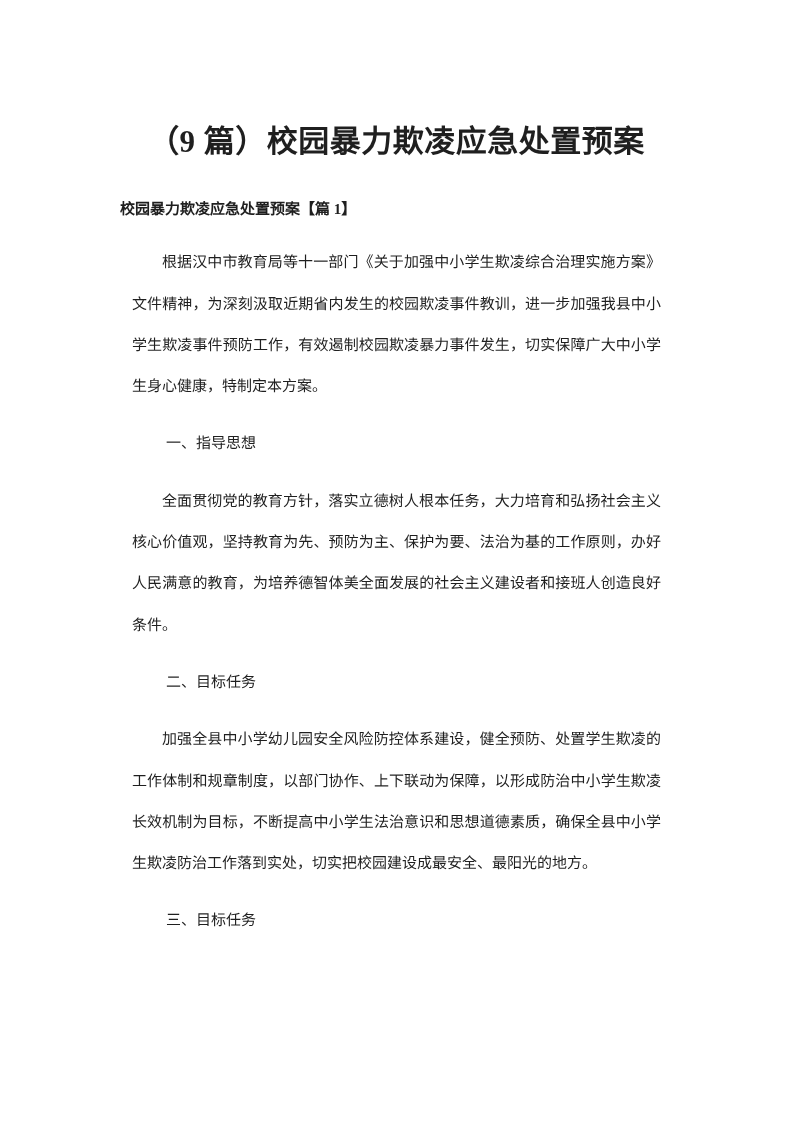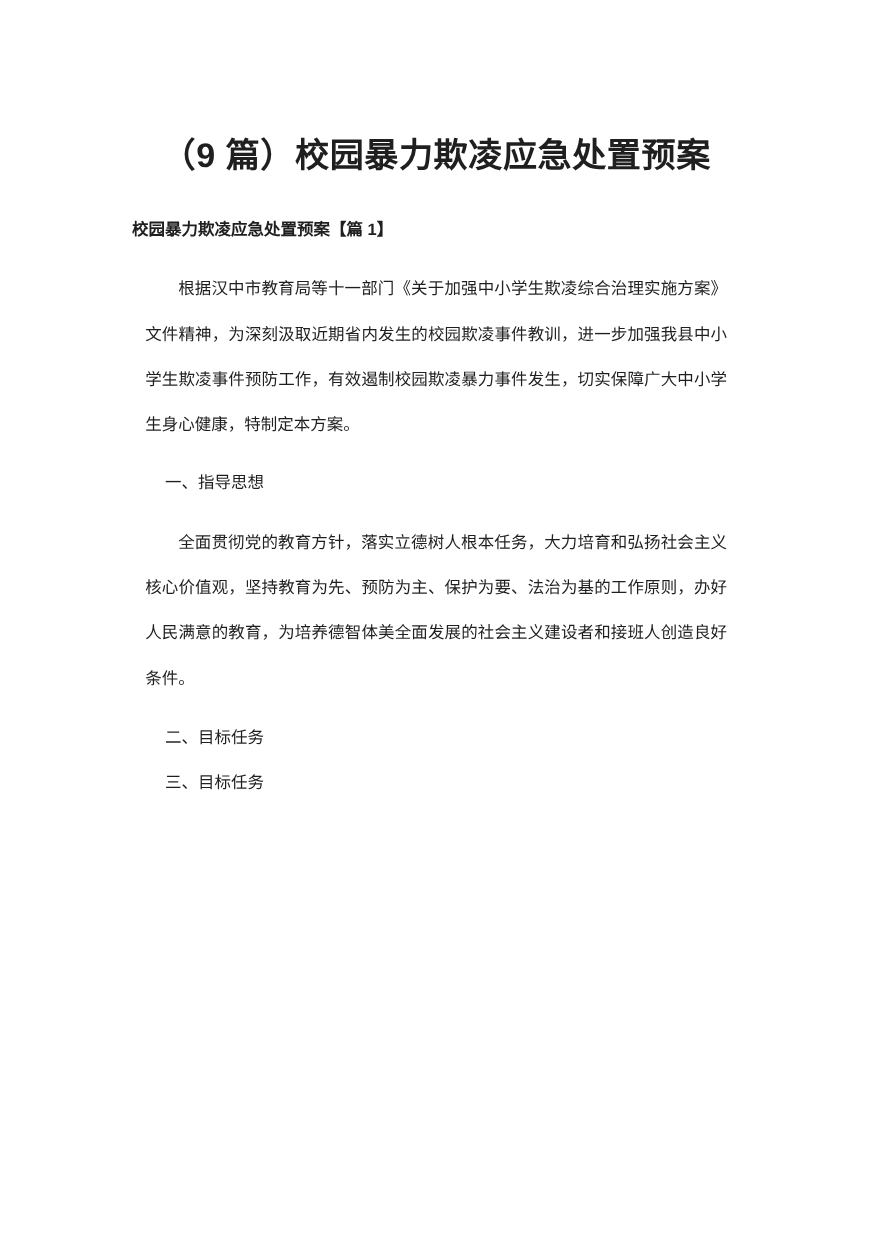--- a/index.html
+++ b/index.html
@@ -7,21 +7,21 @@
     padding: 0;
     background: #ffffff;
   }
   .page {
     position: relative;
     width: 793px;
     height: 1122px;
     margin: 0 auto;
     background: #ffffff;
     overflow: hidden;
-    font-family: Liberation Sans, sans-serif;
+    font-family: Liberation Serif, serif;
     color: #1f1f1f;
   }
   .content {
     margin-left: 120px;
     width: 553px;
   }
   .doc-title {
     margin-top: 122px;
     font-size: 31px;
     line-height: 40px;
@@ -41,34 +41,35 @@
     text-indent: 0;
   }
   .block-para {
     margin: 12px;
     text-align: justify;
     text-justify: inter-character;
     text-indent: 2em;
     word-break: break-all;
   }
   .block-subhead {
-    margin: 0;
+    margin: 16px;
     text-indent: 2em;
     font-weight: 400;
     white-space: nowrap;
   }
 </style>
 </head>
 <body>
 
 <div class="page">
   <div class="content">
     <div class="doc-title">（9 篇）校园暴力欺凌应急处置预案</div>
     <div class="doc-body" id="doc-body">
         <div class="block-heading">校园暴力欺凌应急处置预案【篇 1】</div>
         <div class="block-para">根据汉中市教育局等十一部门《关于加强中小学生欺凌综合治理实施方案》文件精神，为深刻汲取近期省内发生的校园欺凌事件教训，进一步加强我县中小学生欺凌事件预防工作，有效遏制校园欺凌暴力事件发生，切实保障广大中小学生身心健康，特制定本方案。</div>
         <div class="block-subhead">一、指导思想</div>
         <div class="block-para">全面贯彻党的教育方针，落实立德树人根本任务，大力培育和弘扬社会主义核心价值观，坚持教育为先、预防为主、保护为要、法治为基的工作原则，办好人民满意的教育，为培养德智体美全面发展的社会主义建设者和接班人创造良好条件。</div>
         <div class="block-subhead">二、目标任务</div>
+        <div class="block-para">加强全县中小学幼儿园安全风险防控体系建设，健全预防、处置学生欺凌的工作体制和规章制度，以部门协作、上下联动为保障，以形成防治中小学生欺凌长效机制为目标，不断提高中小学生法治意识和思想道德素质，确保全县中小学生欺凌防治工作落到实处，切实把校园建设成最安全、最阳光的地方。</div>
         <div class="block-subhead">三、目标任务</div>
       </div>
   </div>
 </div>
 
 </body></html>

